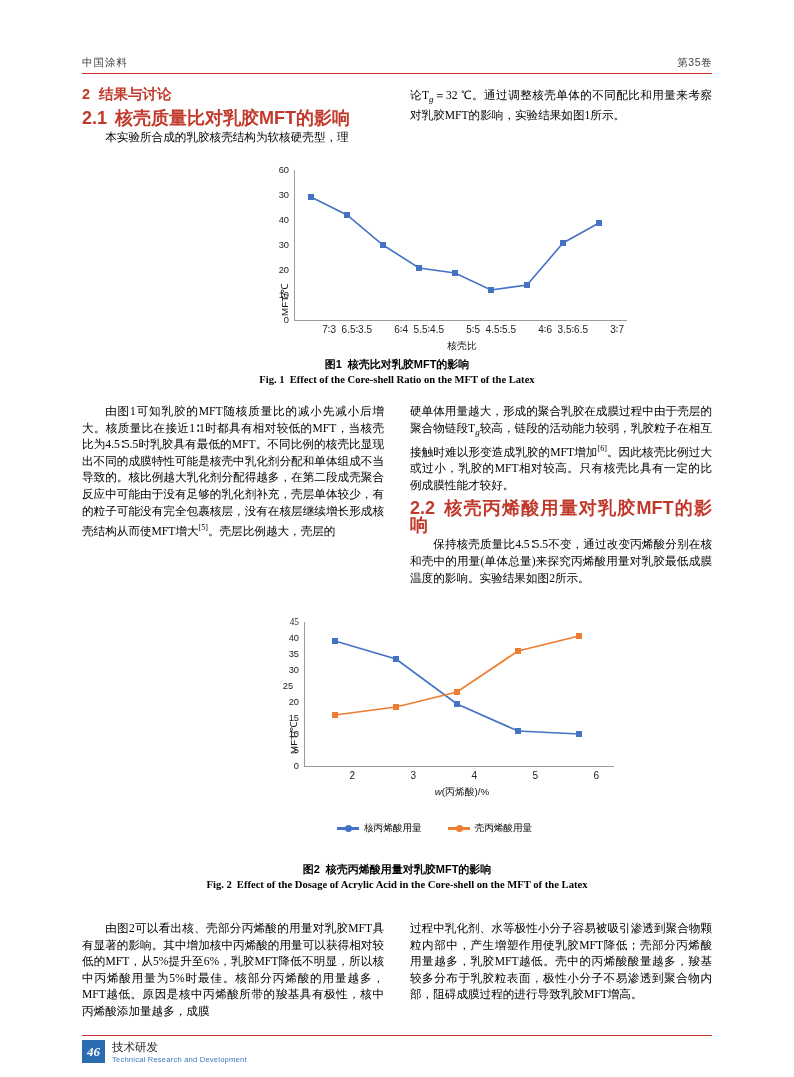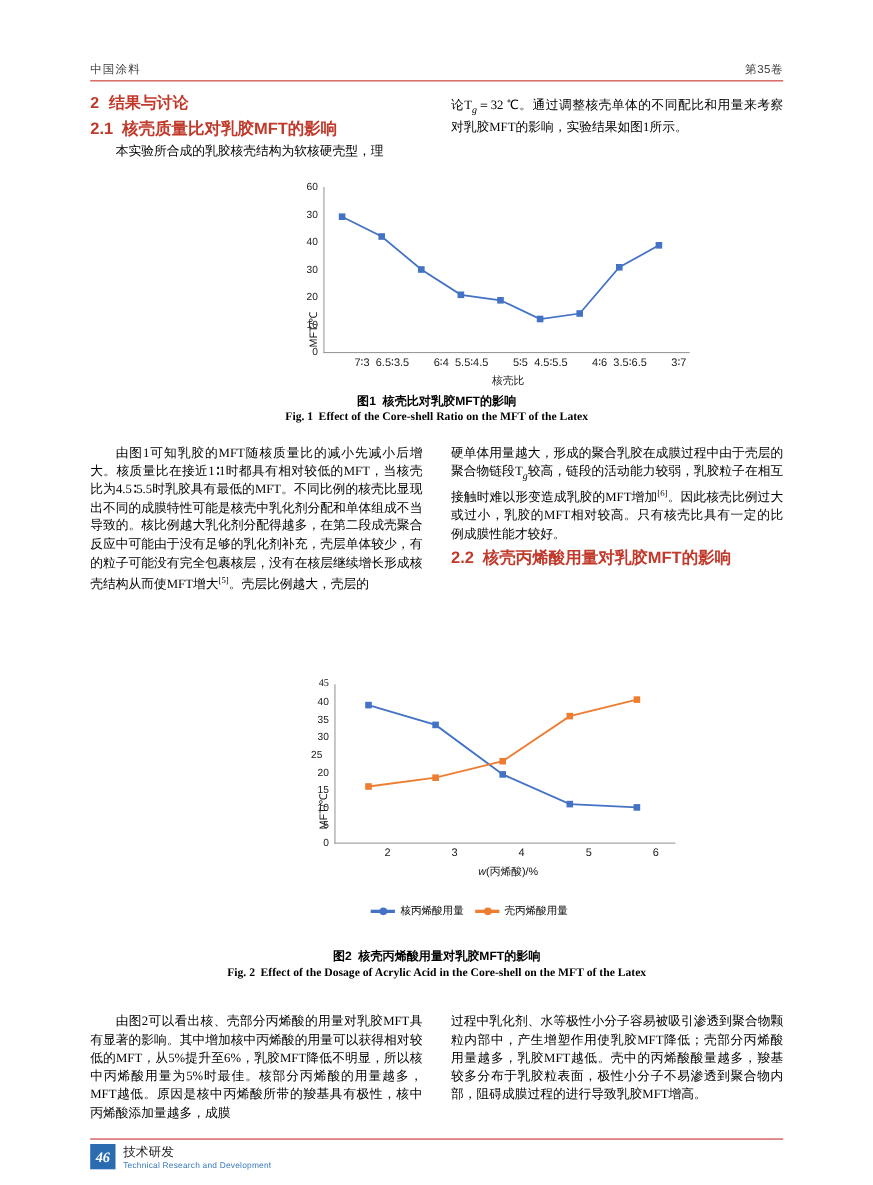--- a/index.html
+++ b/index.html
@@ -68,21 +68,21 @@
   .h1 {
     font-family: "Liberation Sans", sans-serif;
     font-size: 14.5px;
     font-weight: bold;
     color: #c0392b;
     margin: 0 0 7px 0;
   }
   .h1 .num { margin-right: 9px; }
   .h2 {
     font-family: "Liberation Sans", sans-serif;
-    font-size: 15px;
+    font-size: 18px;
     font-weight: bold;
     color: #c0392b;
     margin: 0 0 4px 0;
   }
   .h2 .num { margin-right: 8px; }
   p.body {
     margin: 0;
     text-indent: 2em;
   }
   p.body.noindent { text-indent: 0; }
@@ -139,21 +139,21 @@
     position: absolute;
     font-family: "Liberation Sans", sans-serif;
     font-size: 9.8px;
     color: #111;
     white-space: nowrap;
     text-align: center;
   }
   .legend-row {
     position: absolute;
     display: flex;
-    gap: 10px;
+    gap: 26px;
     align-items: flex-end;
     font-family: "Liberation Sans", sans-serif;
     font-size: 9.6px;
   }
   .legend-item { display: flex; align-items: center; gap: 5px; }
   .legend-swatch { width: 22px; height: 2.5px; position: relative; }
   .legend-swatch::after {
     content: "";
     position: absolute;
     left: 8px; top: -2.5px;
@@ -289,20 +289,21 @@
 
   <div class="col left" style="top:388px;">
     <p class="body"><span>由图1可知乳胶的MFT随核质量比的减小先减小后增大。核质量比在接近1∶1时都具有相对较低的MFT，当核壳比为4.5∶5.5时乳胶具有最低的MFT。不同比例的核壳比显现出不同的成膜特性可能是核壳中乳化剂分配和单体组成不当导致的。核比例越大乳化剂分配得越多，在第二段成壳聚合反应中可能由于没有足够的乳化剂补充，壳层单体较少，有的粒子可能没有完全包裹核层，没有在核层继续增长形成核壳结构从而使MFT增大</span><sup>[5]</sup><span>。壳层比例越大，壳层的</span></p>
   </div>
 
   <div class="col right" style="top:388px;">
     <p class="body noindent"><span>硬单体用量越大，形成的聚合乳胶在成膜过程中由于壳层的聚合物链段T</span><span class="ital" style="font-size:9px;vertical-align:sub;">g</span><span>较高，链段的活动能力较弱，乳胶粒子在相互接触时难以形变造成乳胶的MFT增加</span><sup>[6]</sup><span>。因此核壳比例过大或过小，乳胶的MFT相对较高。只有核壳比具有一定的比例成膜性能才较好。</span></p>
     <div class="h2" style="margin-top:6px;">
       <span class="num">2.2</span><span>核壳丙烯酸用量对乳胶MFT的影响</span>
     </div>
+    <p class="body">保持核壳质量比4.5∶5.5不变，通过改变丙烯酸分别在核和壳中的用量(单体总量)来探究丙烯酸用量对乳胶最低成膜温度的影响。实验结果如图2所示。</p>
   </div>
 
   <div class="figbox" style="left:82px; top:598px; width:630px;">
     <div class="chart" style="position:relative; width:630px; height:245px;">
 
       <div class="axis-title-y" style="left:205px; top:140px;">MFT/℃</div>
 
       <div class="tick-label" style="left:195px; top:147px; width:22px;">0</div>
       <div class="tick-label" style="left:195px; top:131px; width:22px;">5</div>
       <div class="tick-label" style="left:195px; top:115px; width:22px;">10</div>

